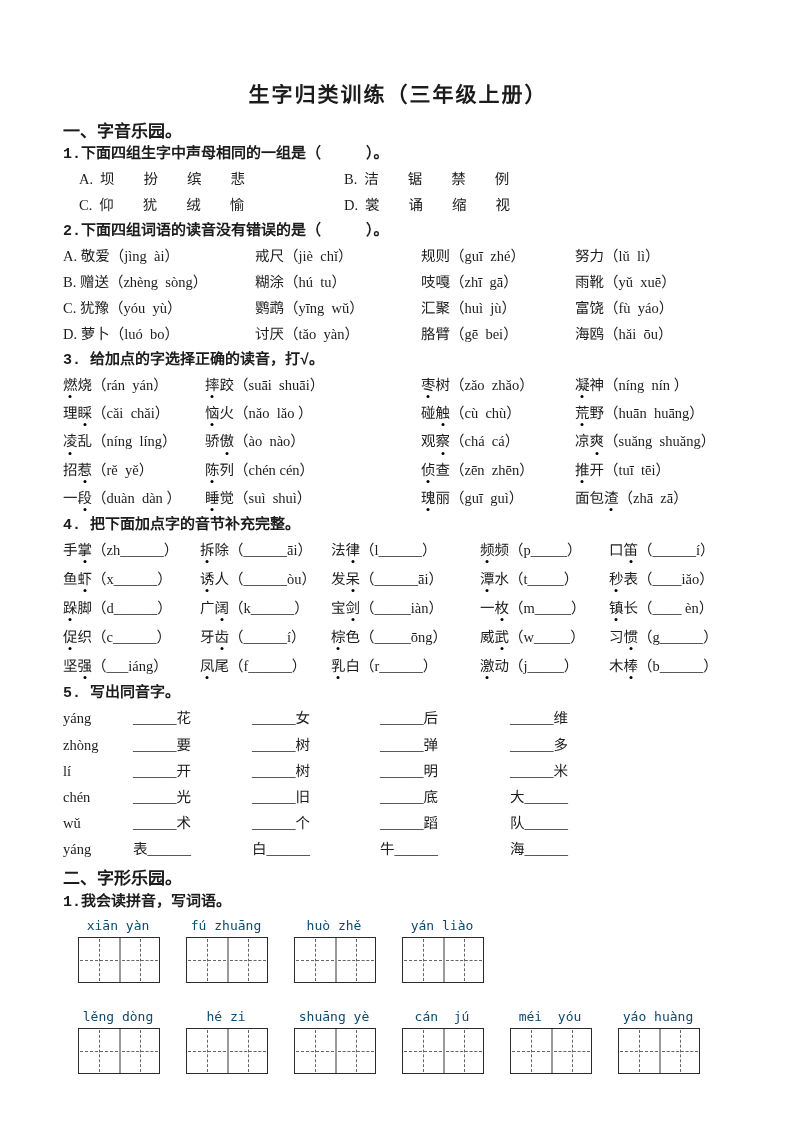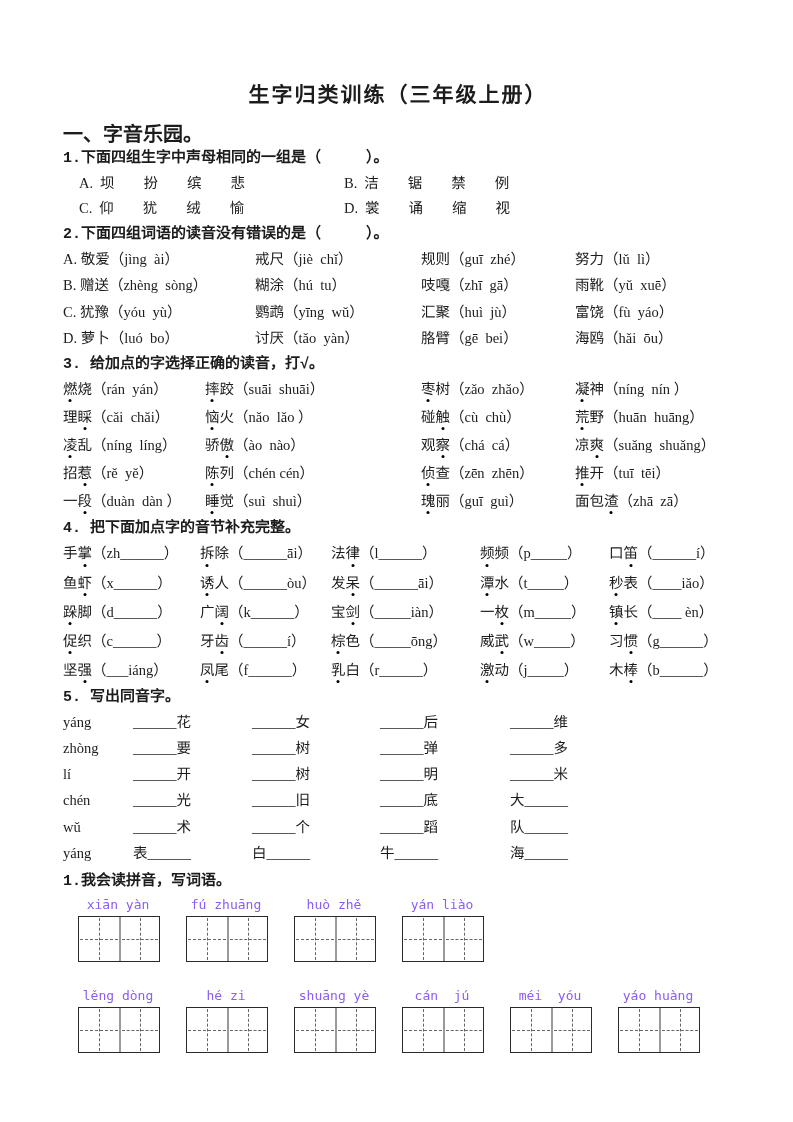--- a/index.html
+++ b/index.html
@@ -13,21 +13,21 @@
   .page{box-sizing:border-box;width:793px;height:802px;padding:78px 60px 0 63px;}
   .title{
     text-align:center;font-size:21px;font-weight:bold;letter-spacing:2px;
     font-family:"Liberation Sans","DejaVu Sans",sans-serif;
     margin:0 0 14px 0;
   }
   .hd{
     font-family:"Liberation Sans","DejaVu Sans",sans-serif;
     font-weight:bold;font-size:15px;line-height:1.2;
   }
-  .sec-head{margin:8px 0 4px 0;font-size:20px;}
+  .sec-head{margin:8px 0 4px 0;font-size:17px;}
   .q-head{margin:4px 0 6px 0;font-family:Liberation Mono, monospace;}
   .cell,.q1-chars,.q5cell{white-space:pre-wrap;line-height:1.25;}
 
   
   .q1-grid{display:grid;grid-template-columns:265px 1fr;row-gap:7px;margin:2px 0 9px 16px;}
   .q1-label{margin-right:7px;}
 
   
   .q2-grid{display:grid;grid-template-columns:192px 166px 154px 1fr;row-gap:8px;margin:0 0 9px 0;}
   .q3-grid{display:grid;grid-template-columns:142px 216px 154px 1fr;row-gap:10px;margin:0 0 10px 0;}
@@ -41,21 +41,21 @@
     width:3px;height:3px;border-radius:50%;background:#000;
   }
 
   
   .grid-row{display:flex;gap:28px;padding-left:15px;}
   .grid-row.r1{margin-bottom:26px;}
   .grid-row.r2{margin-bottom:66px;}
   .gcell{width:80px;flex:0 0 auto;}
   .pinyin{
     text-align:center;font-family:"DejaVu Sans Mono","Liberation Mono",monospace;
-    font-size:13px;margin-bottom:4px;white-space:pre-wrap;color:#8b5cf6;
+    font-size:13px;margin-bottom:4px;white-space:pre-wrap;color:#0c4a6e;
   }
   .tian{display:flex;border:1.6px solid #2b2b2b;width:80px;box-sizing:content-box;background:#fff;}
   .tcell{width:40px;height:44px;position:relative;box-sizing:border-box;}
   .tcell + .tcell{border-left:2px solid #9a9a9a;}
   .tcell::before{content:'';position:absolute;left:50%;top:1px;bottom:1px;border-left:1px dashed #666;}
   .tcell::after{content:'';position:absolute;top:50%;left:1px;right:1px;border-top:1px dashed #666;}
 </style>
 </head>
 <body>
 
@@ -186,20 +186,21 @@
       <span class="q5cell">______个</span>
       <span class="q5cell">______蹈</span>
       <span class="q5cell">队______</span>
       <span class="q5cell">yáng</span>
       <span class="q5cell">表______</span>
       <span class="q5cell">白______</span>
       <span class="q5cell">牛______</span>
       <span class="q5cell">海______</span>
     </div>
 
+  <div class="hd sec-head">二、字形乐园。</div>
   <div class="hd q-head">1.我会读拼音，写词语。</div>
 
   <div class="grid-row r1">
 
   <div class="gcell">
       <div class="pinyin">xiān yàn</div>
       <div class="tian">
         <div class="tcell"></div>
         <div class="tcell"></div>
       </div>

